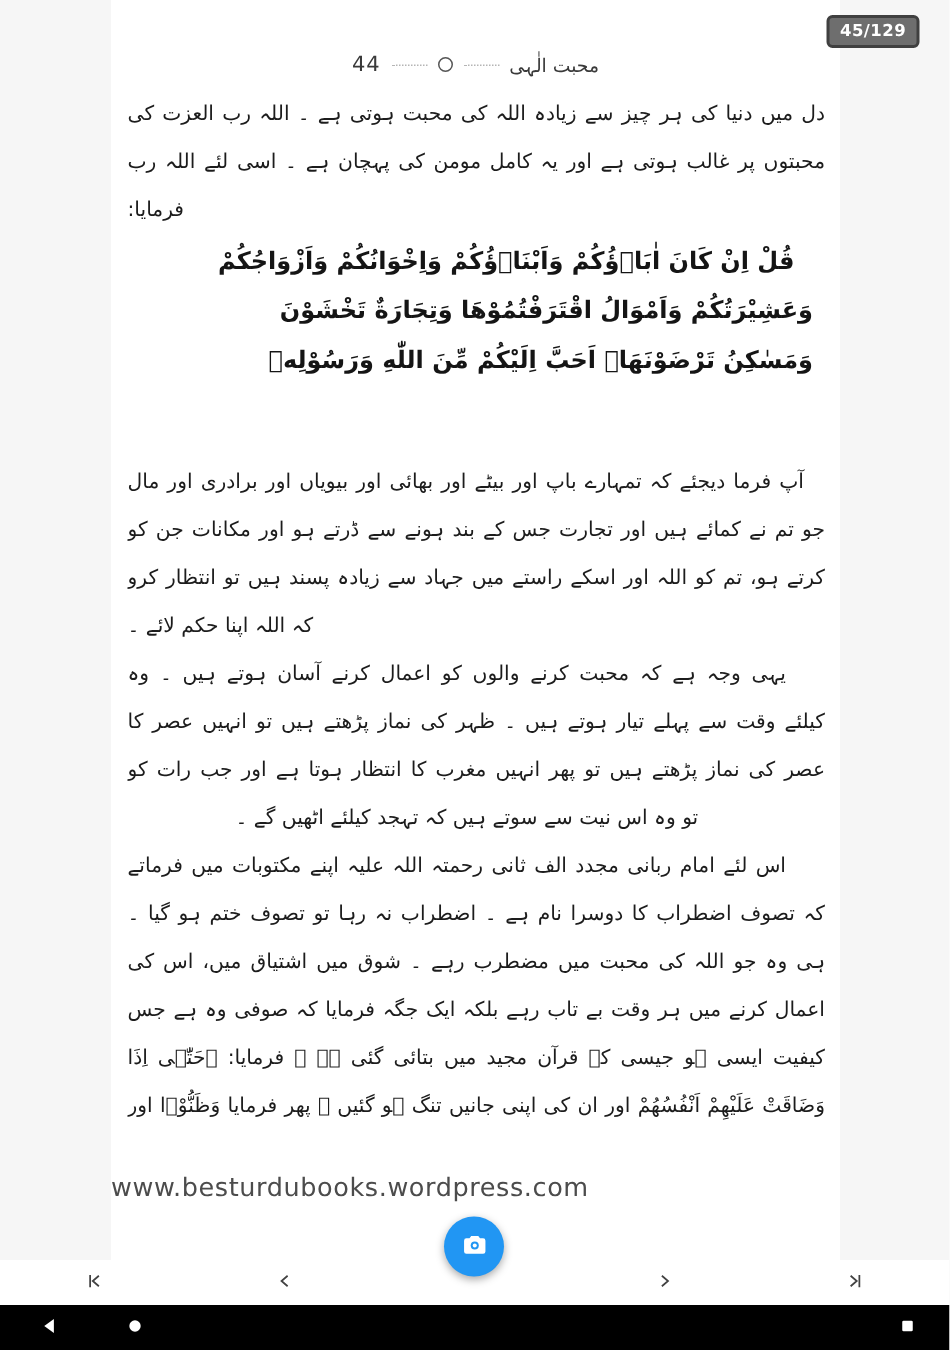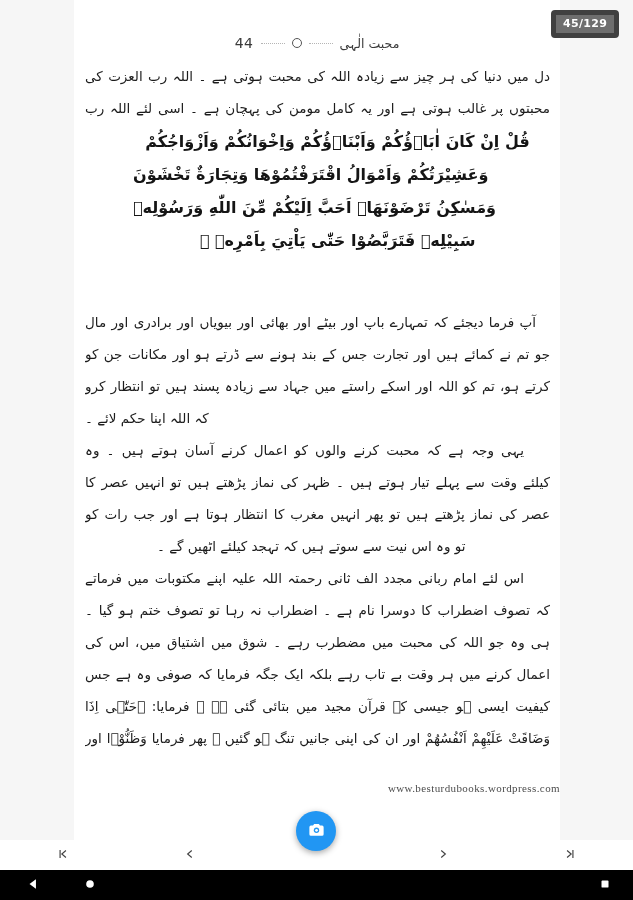--- a/index.html
+++ b/index.html
@@ -32,30 +32,30 @@
   .line{ height:32px; line-height:32px; overflow:hidden; }
   .l-just{ text-align:justify; text-align-last:justify; }
   .l-left{ text-align:left; text-align-last:left; }
   .l-inleft{ text-align:right; text-align-last:left; padding-left:72px; }
   .indent{ padding-right:26px; }
   .indent-sm{ padding-right:14px;margin-top:46px; }
   .verse{
     font-size:16px; font-weight:bold; color:#151515;
     padding:1px 8px 3px 48px;
   }
-  .verse .line{ height:33px; line-height:33px; text-align:left; text-align-last:center; }
+  .verse .line{ height:33px; line-height:33px; text-align:right; text-align-last:center; }
   .footer-url{
-    position:absolute; top:782px; left:0; right:0; text-align:right;
-    direction:ltr; font-size:11px; color:#4c4c4c; letter-spacing:0.4px;font-family:Liberation Serif, serif;
+    position:absolute; top:782px; left:0; right:0; text-align:left;
+    direction:ltr; font-size:17px; color:#4c4c4c; letter-spacing:0.4px;
   }
   
   .page-badge{
     position:absolute; left:551px; top:10px; z-index:5;
     background:var(--badge_background,#6e6e6e); color:#fff;
-    border:5px solid #404040; border-radius:4px;
+    border:2px solid #404040; border-radius:4px;
     font-size:11px; font-weight:bold; letter-spacing:0.3px;
     padding:2px 7px 3px 7px;
   }
   
   .reader-toolbar{
     position:absolute; left:0; top:840px; width:633px; height:30px;
     background:#ffffff;
   }
   .nav-btn{
     position:absolute; top:841px; width:28px; height:28px; z-index:6;
@@ -93,26 +93,26 @@
       <span class="leader"></span>
       <span class="ring"></span>
       <span class="leader"></span>
       <span class="pg-num">44</span>
     </div>
 
     <div class="body-text">
 
       <div class="line l-just">دل میں دنیا کی ہر چیز سے زیادہ اللہ کی محبت ہوتی ہے ۔ اللہ رب العزت کی محبت ان تمام</div>
       <div class="line l-just">محبتوں پر غالب ہوتی ہے اور یہ کامل مومن کی پہچان ہے ۔ اسی لئے اللہ رب العزت نے</div>
+      <div class="line l-left">فرمایا:</div>
 
       <div class="verse">
         <div class="line">قُلْ اِنْ كَانَ اٰبَاۤؤُكُمْ وَاَبْنَاۤؤُكُمْ وَاِخْوَانُكُمْ وَاَزْوَاجُكُمْ</div>
         <div class="line">وَعَشِيْرَتُكُمْ وَاَمْوَالُ اقْتَرَفْتُمُوْهَا وَتِجَارَةٌ تَخْشَوْنَ كَسَادَهَا</div>
         <div class="line">وَمَسٰكِنُ تَرْضَوْنَهَاۤ اَحَبَّ اِلَيْكُمْ مِّنَ اللّٰهِ وَرَسُوْلِهٖ وَجِهَادٍ فِيْ</div>
-        <div class="line">سَبِيْلِهٖ فَتَرَبَّصُوْا حَتّٰى يَاْتِيَ بِاَمْرِهٖ ۚ</div>
       </div>
 
       <div class="line l-just indent-sm">آپ فرما دیجئے کہ تمہارے باپ اور بیٹے اور بھائی اور بیویاں اور برادری اور مال</div>
       <div class="line l-just">جو تم نے کمائے ہیں اور تجارت جس کے بند ہونے سے ڈرتے ہو اور مکانات جن کو پسند</div>
       <div class="line l-just">کرتے ہو، تم کو اللہ اور اسکے راستے میں جہاد سے زیادہ پسند ہیں تو انتظار کرو یہاں تک</div>
       <div class="line l-left">کہ اللہ اپنا حکم لائے ۔</div>
 
       <div class="line l-just indent">یہی وجہ ہے کہ محبت کرنے والوں کو اعمال کرنے آسان ہوتے ہیں ۔ وہ نمازوں</div>
       <div class="line l-just">کیلئے وقت سے پہلے تیار ہوتے ہیں ۔ ظہر کی نماز پڑھتے ہیں تو انہیں عصر کا انتظار ہوتا ہے</div>
       <div class="line l-just">عصر کی نماز پڑھتے ہیں تو پھر انہیں مغرب کا انتظار ہوتا ہے اور جب رات کو سوتے ہیں</div>

